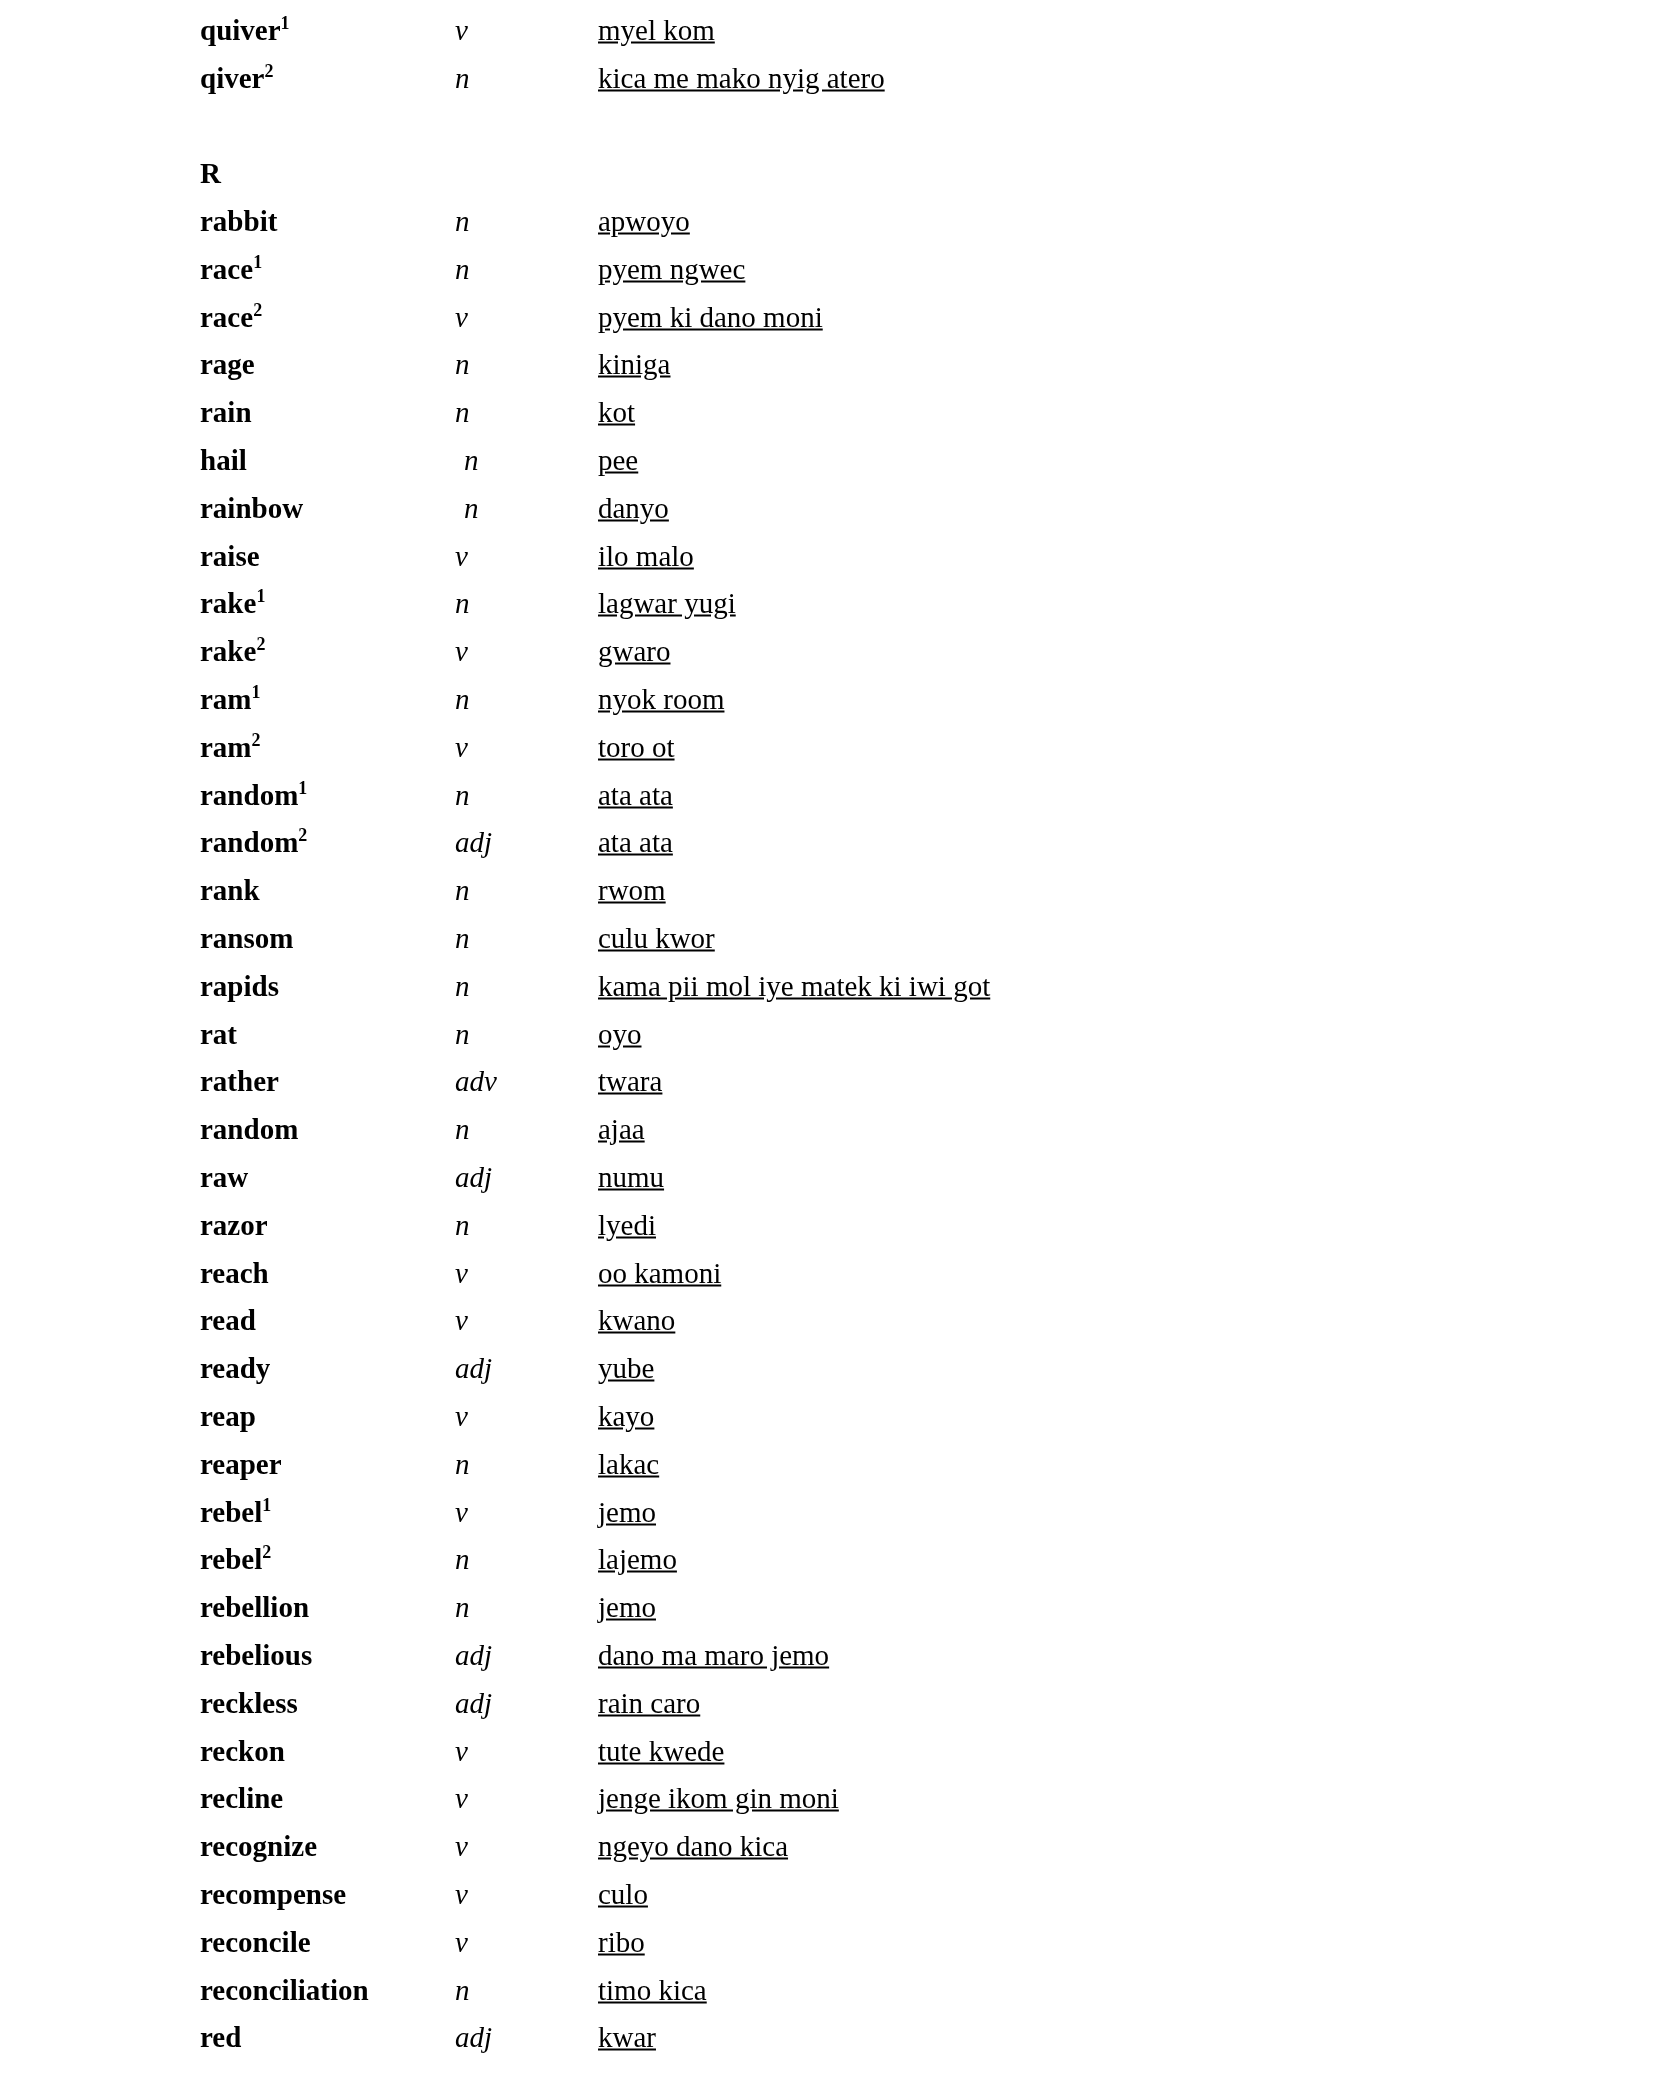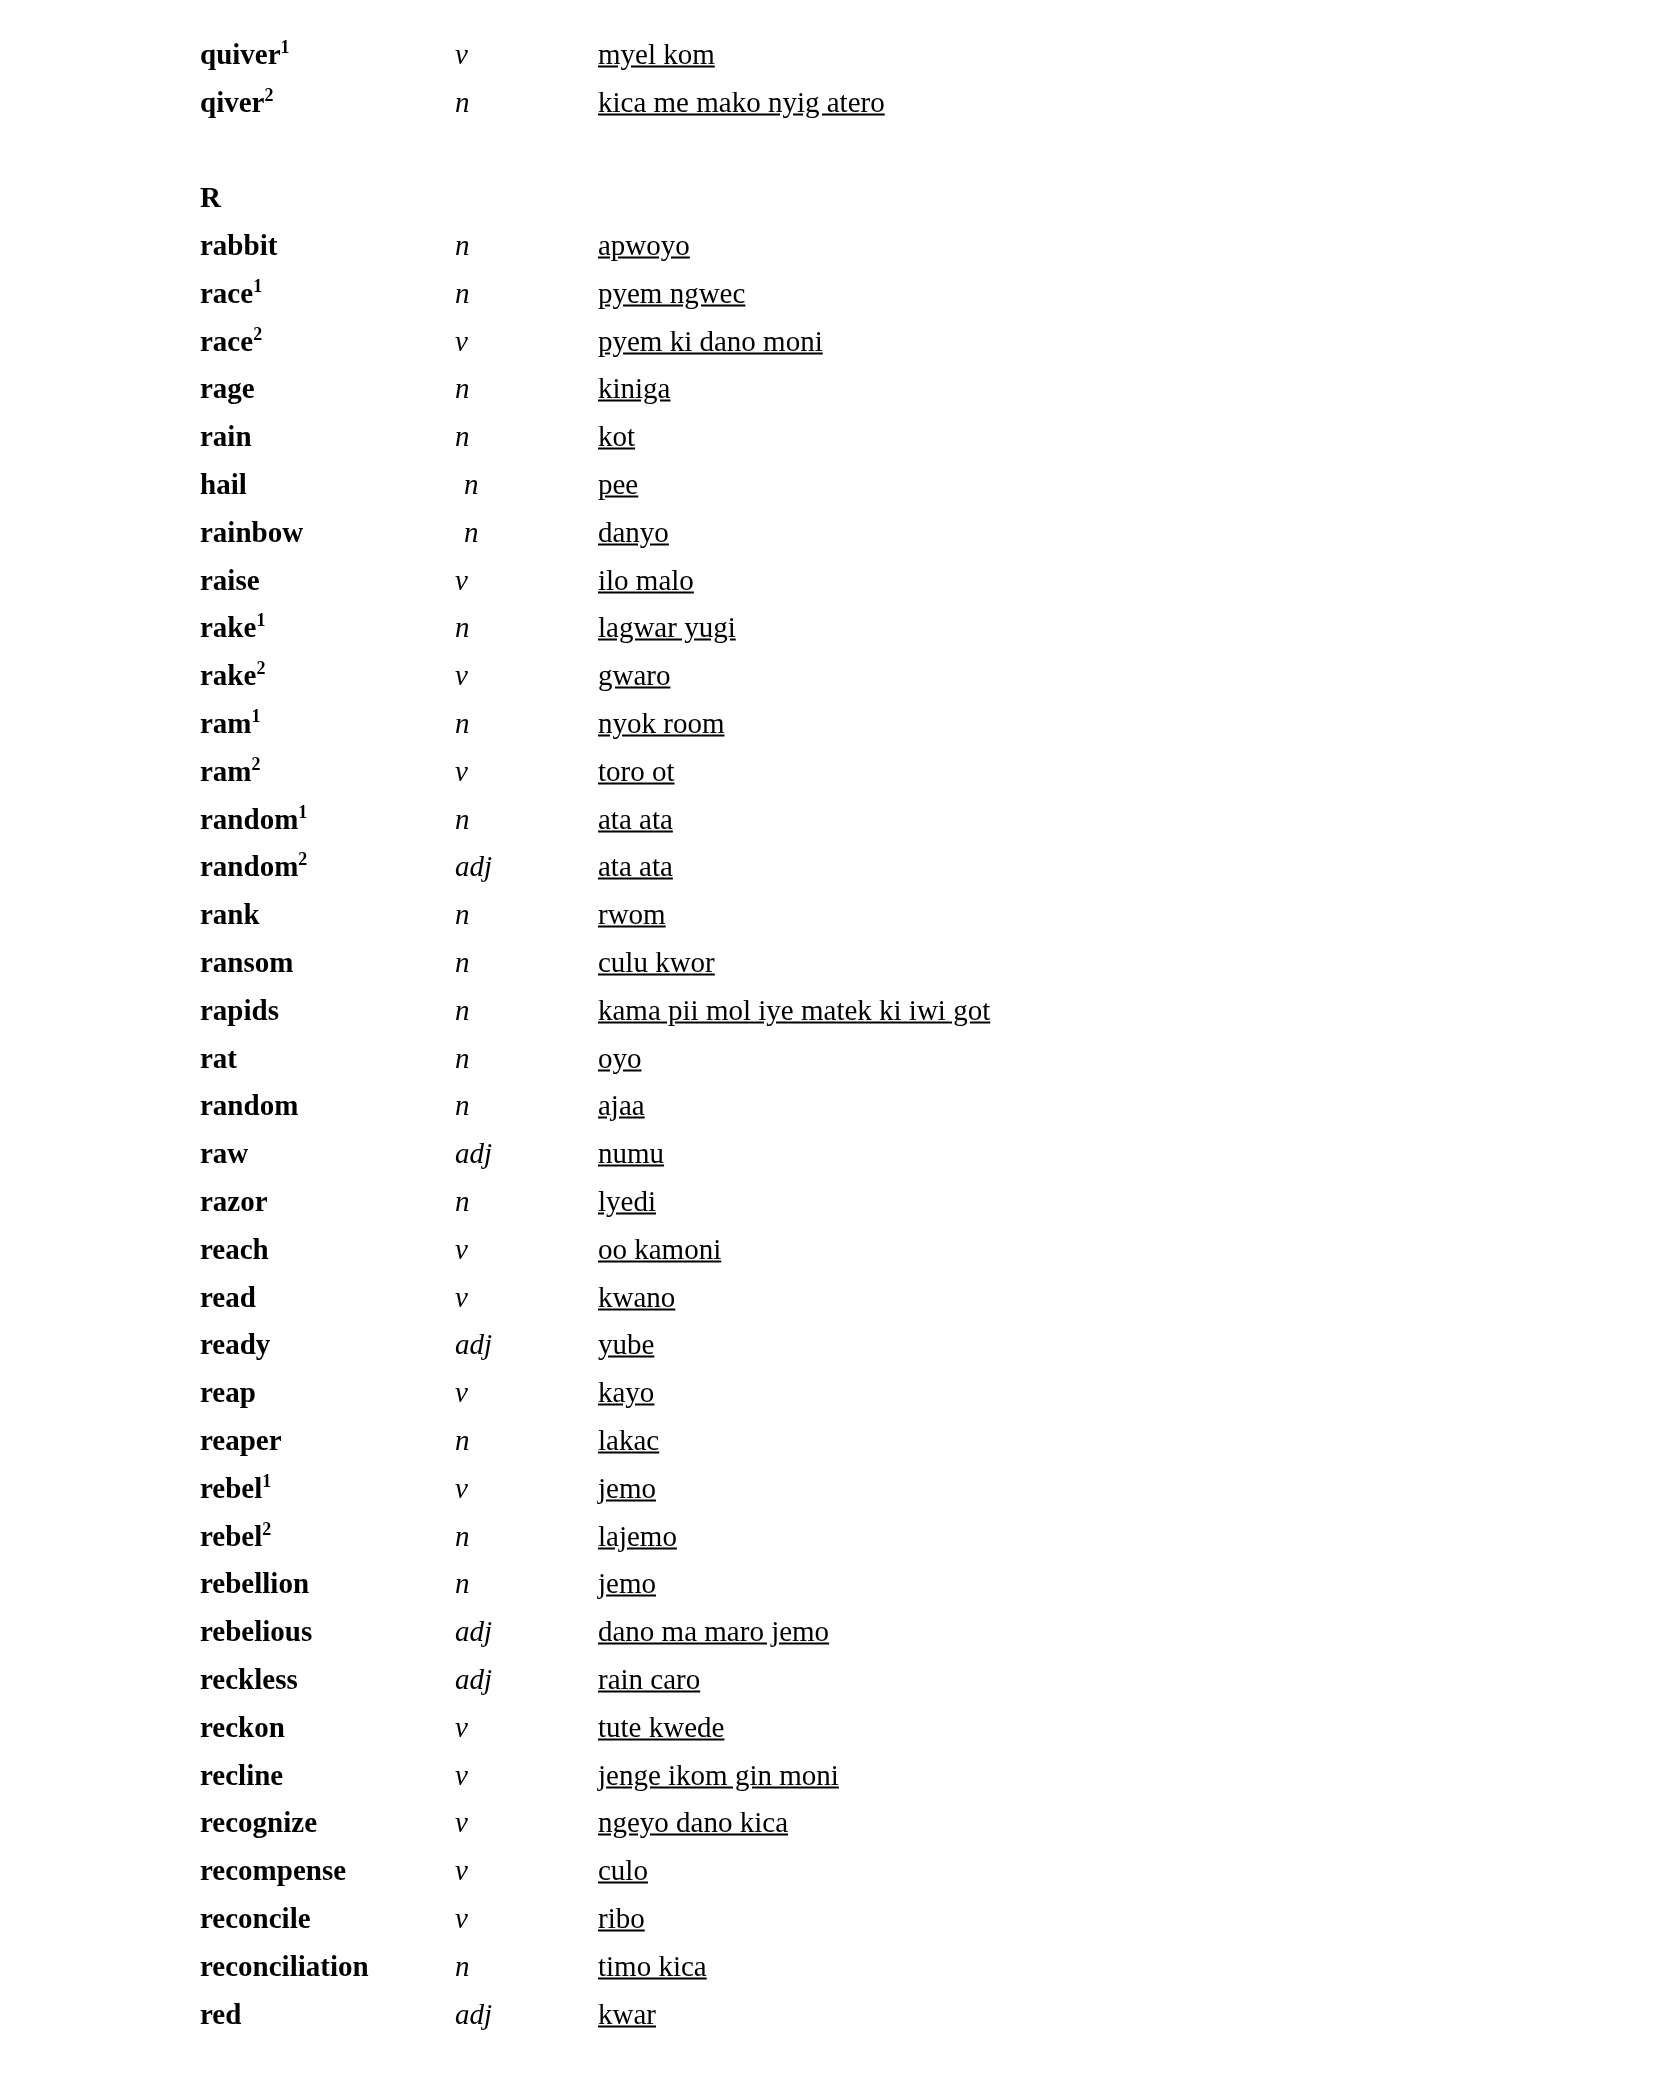--- a/index.html
+++ b/index.html
@@ -10,21 +10,21 @@
   .page {
     position: relative;
     width: 1654px;
     height: 2093px;
     background: #ffffff;
     color: #000000;
     font-family: "Liberation Serif", "DejaVu Serif", serif;
     overflow: hidden;
   }
   .rows {
-    padding-top: 30px;
+    padding-top: 6px;
   }
   .row {
     position: relative;
     height: 47.8px;
   }
   .row > span {
     position: absolute;
     top: 50%;
     transform: translateY(-50%);
     white-space: nowrap;
@@ -159,20 +159,25 @@
         <span class="word">rapids</span>
         <span class="pos">n</span>
         <span class="def">kama pii mol iye matek ki iwi got</span>
       </div>
       <div class="row">
         <span class="word">rat</span>
         <span class="pos">n</span>
         <span class="def">oyo</span>
       </div>
       <div class="row">
+        <span class="word">rather</span>
+        <span class="pos">adv</span>
+        <span class="def">twara</span>
+      </div>
+      <div class="row">
         <span class="word">random</span>
         <span class="pos">n</span>
         <span class="def">ajaa</span>
       </div>
       <div class="row">
         <span class="word">raw</span>
         <span class="pos">adj</span>
         <span class="def">numu</span>
       </div>
       <div class="row">

